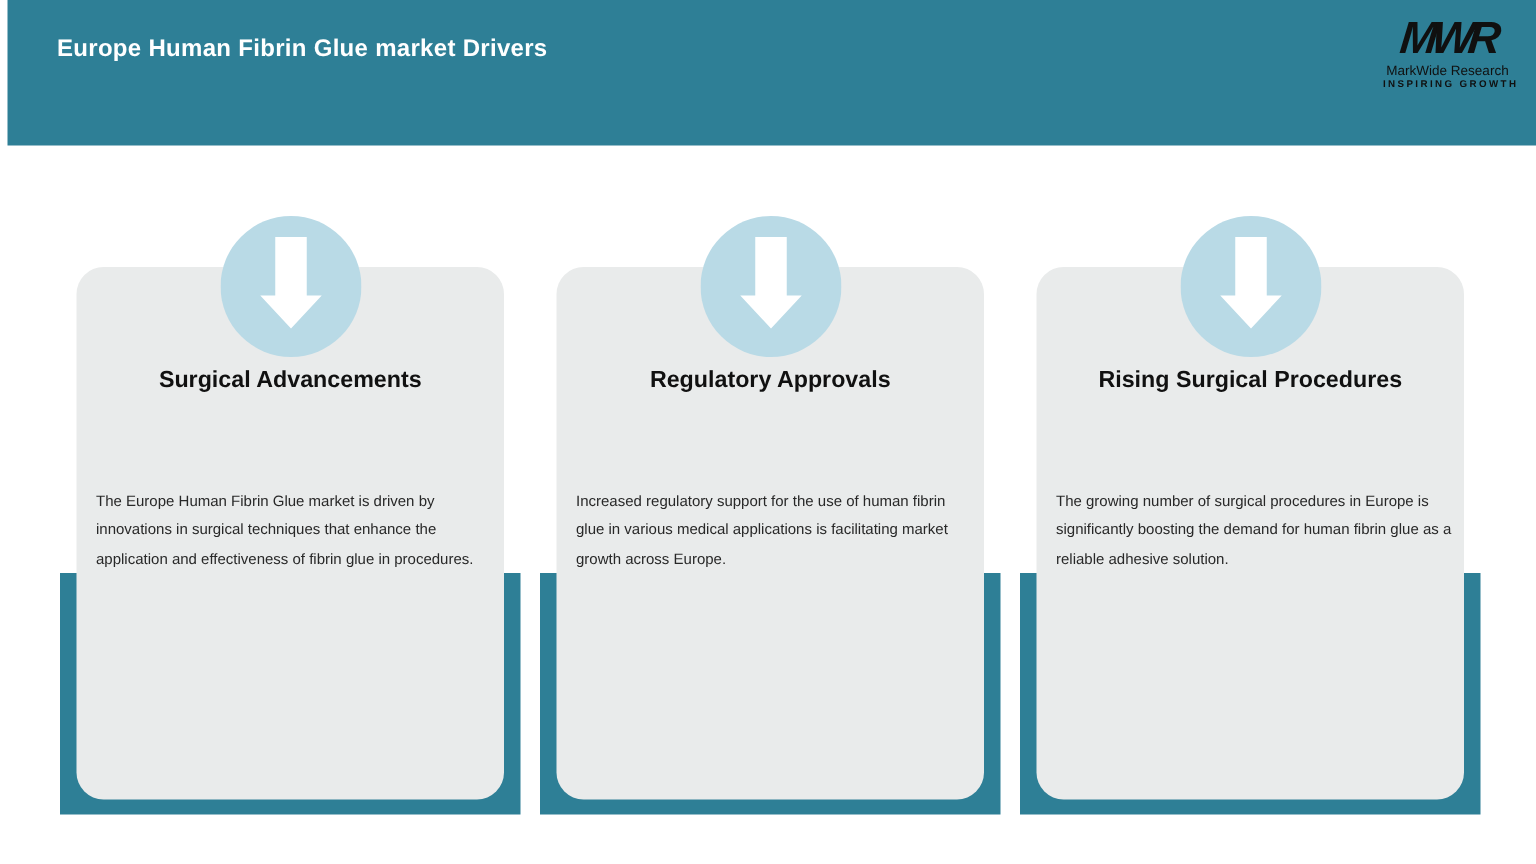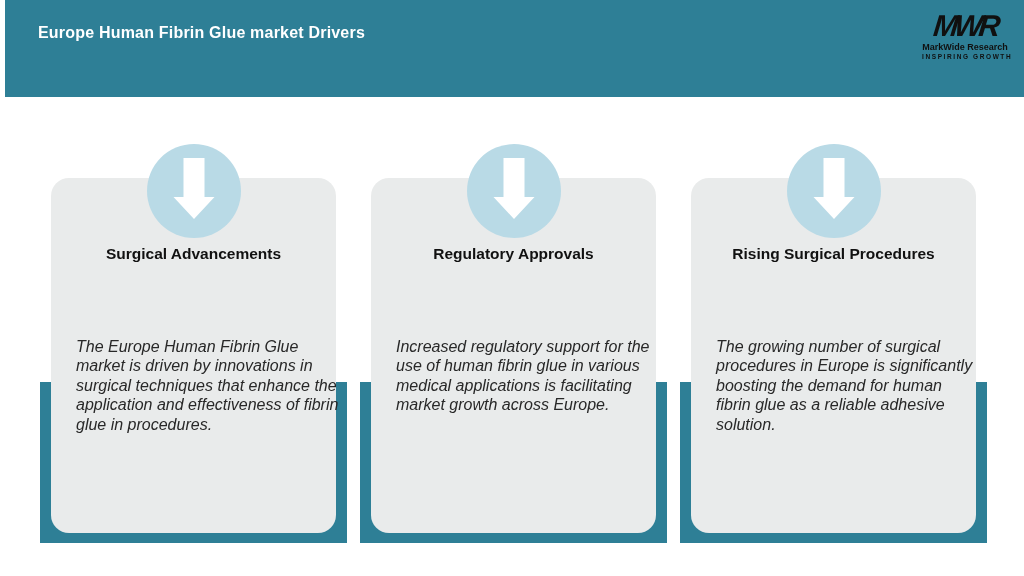--- a/index.html
+++ b/index.html
@@ -41,21 +41,21 @@
     font-style: italic;
     font-weight: 800;
     font-size: 30px;
     letter-spacing: -4px;
     transform: skewX(-6deg);
     color: #101010;
   }
   .logo-name {
     margin-top: 2px;
     font-size: 9px;
-    font-weight: bold;
+    font-weight: normal;
     white-space: nowrap;
   }
   .logo-tagline {
     margin-top: 2px;
     font-size: 6.5px;
     font-weight: bold;
     letter-spacing: 1.6px;
     white-space: nowrap;
   }
 
@@ -98,25 +98,24 @@
     text-align: center;
     font-size: 15.5px;
     font-weight: bold;
     color: #111111;
   }
   .card p {
     position: absolute;
     left: 13px;
     top: 147px;
     width: 264px;
-    margin: 12px;
-    font-size: 16px;
+    margin: 0;
+    font-size: 10px;
     line-height: 19.4px;
     color: var(--body-text, #282828);
-    font-style: italic;
   }
 
   
   .source {
     position: absolute;
     left: 300px; top: 553px;
     width: 410px;
     text-align: center;
     font-size: 13px;
     font-weight: bold;

